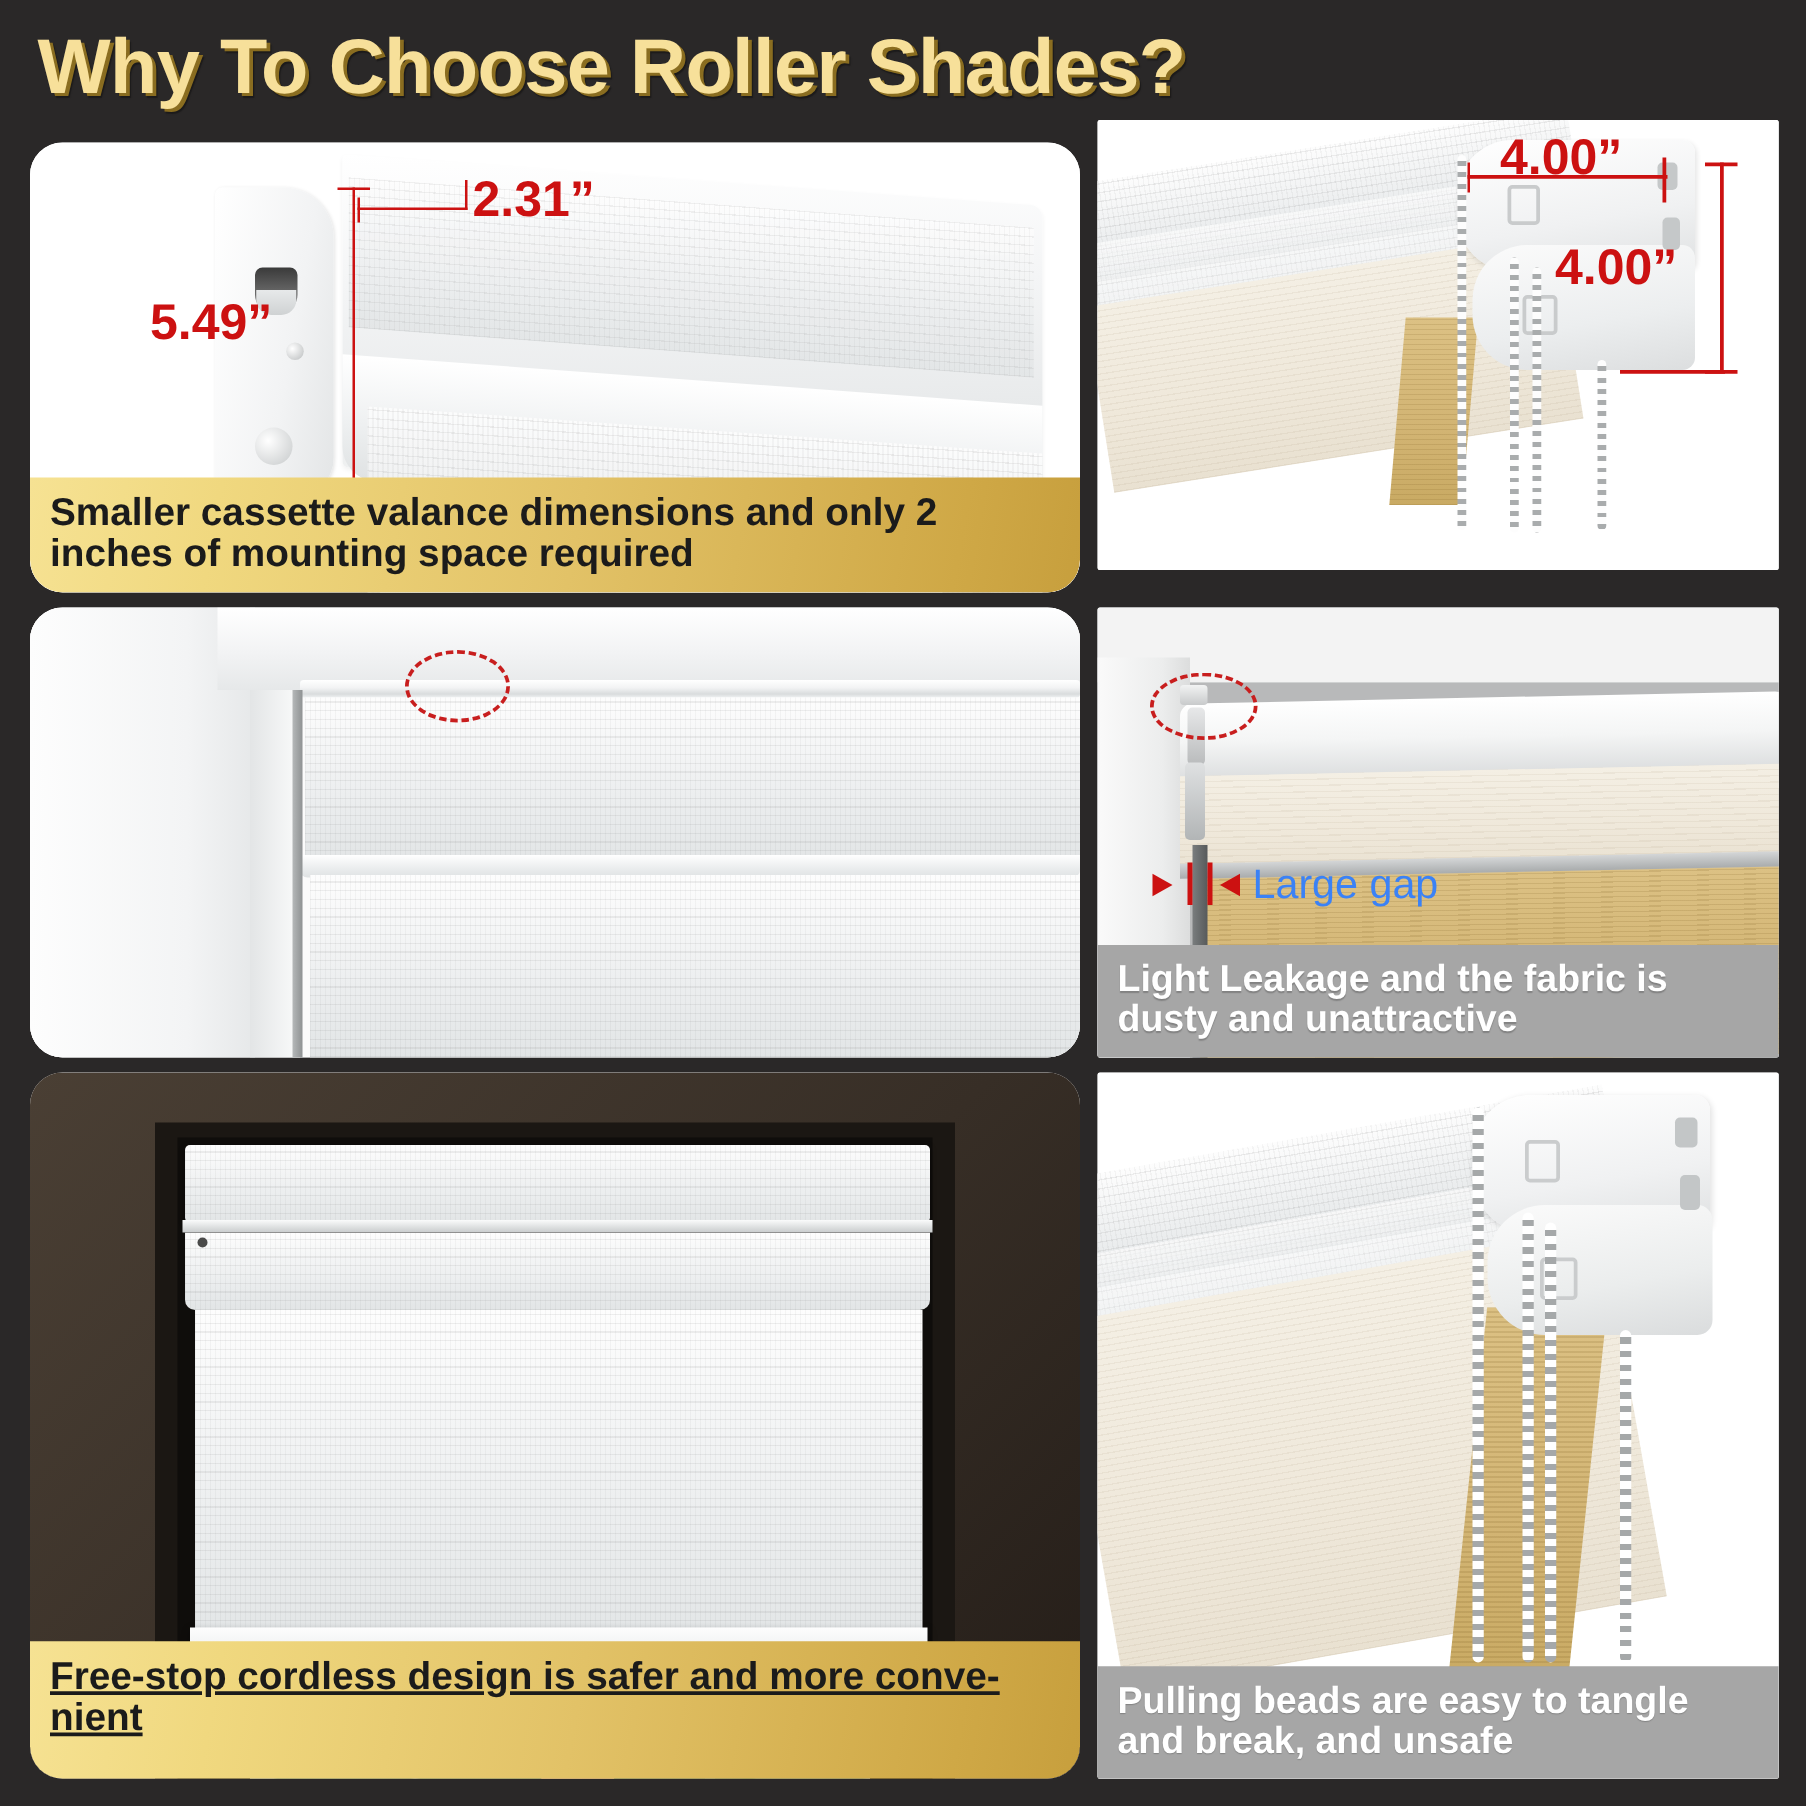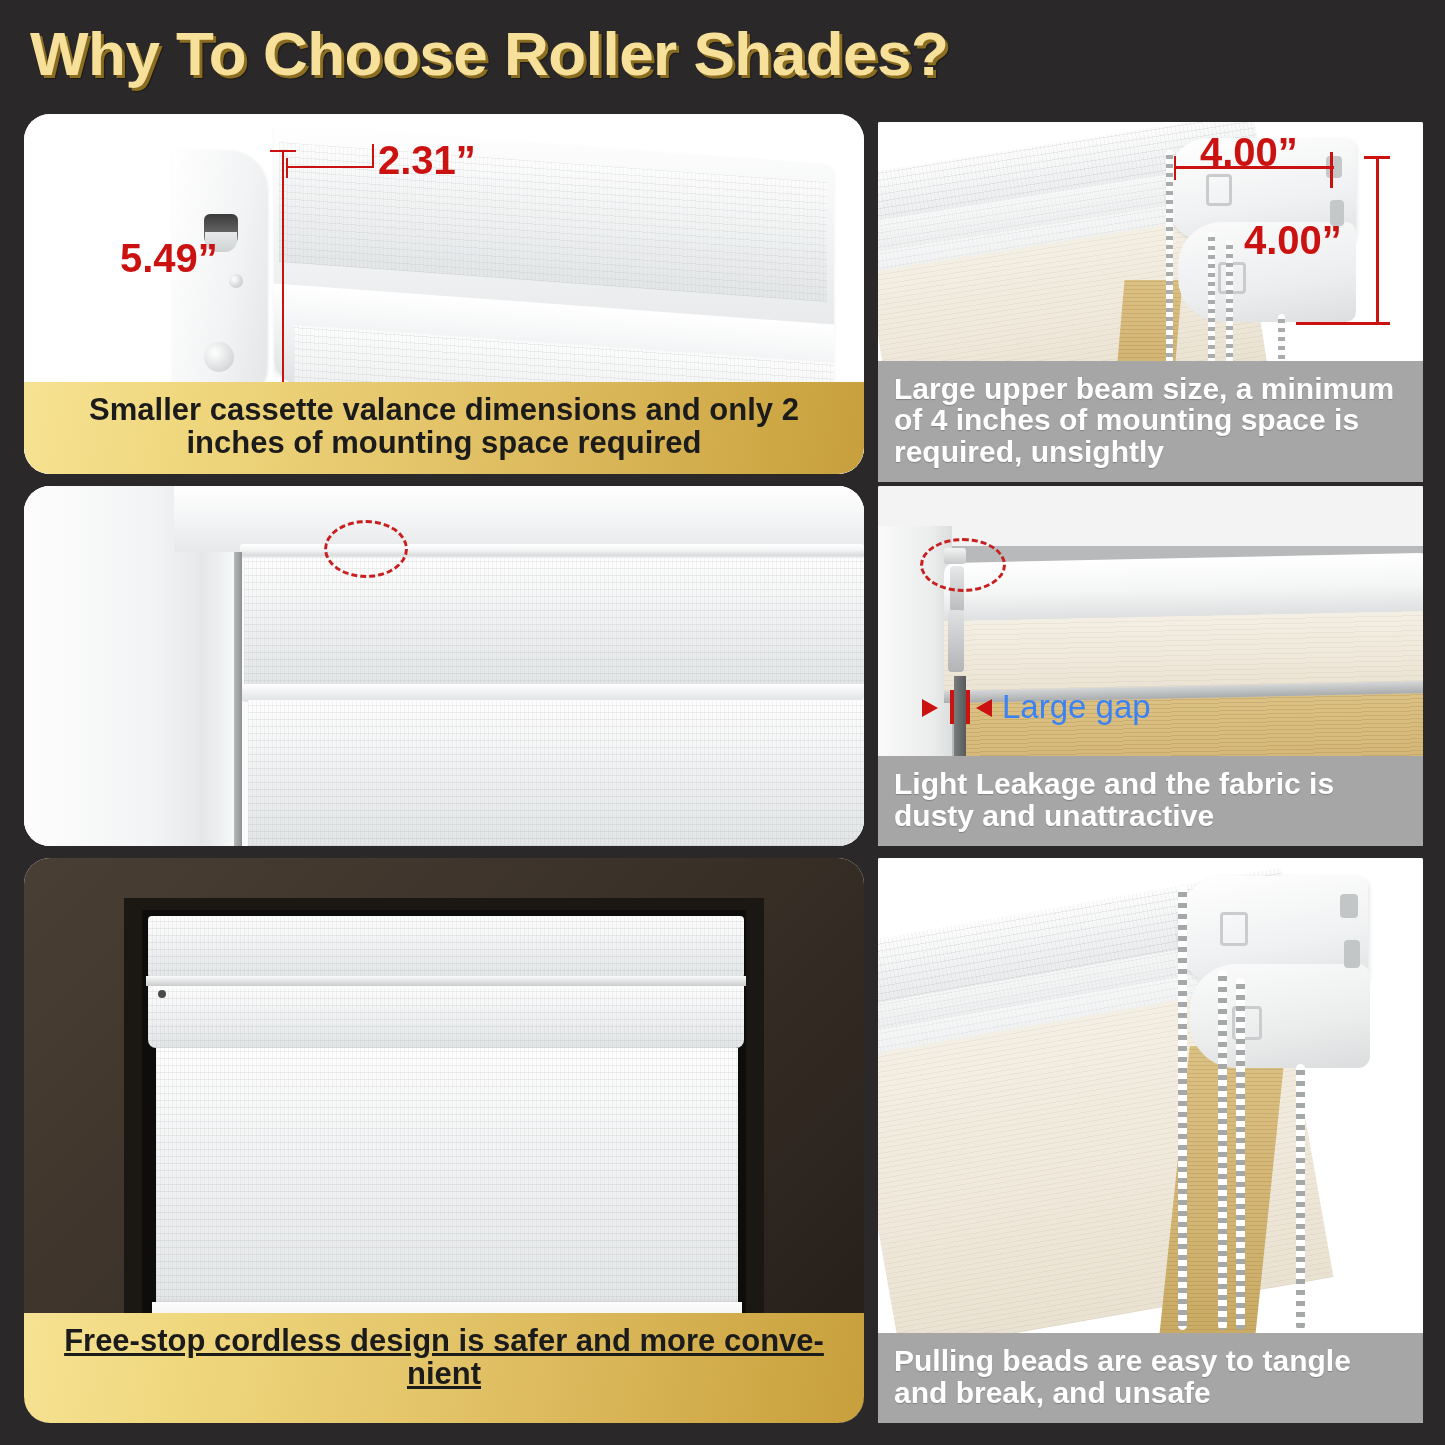--- a/index.html
+++ b/index.html
@@ -24,21 +24,21 @@
     white-space:nowrap;
   }
 
   
   .panel{position:absolute;overflow:hidden;background:#fff;}
   .panel.left{border-radius:26px;}
   .panel.right{border-radius:2px;}
 
   
   #p1{left:24px;  top:114px;  width:840px; height:360px;}
-  #p2{left:878px; top:122px;  width:545px; height:360px;}
+  #p2{left:878px; top:96px;  width:545px; height:360px;}
   #p3{left:24px;  top:486px;  width:840px; height:360px;}
   #p4{left:878px; top:486px;  width:545px; height:360px;}
   #p5{left:24px;  top:858px;  width:840px; height:565px;}
   #p6{left:878px; top:858px;  width:545px; height:565px;}
 
   .art{position:absolute;left:0;top:0;width:100%;height:100%;}
 
   
   .caption{
     position:absolute;left:0;bottom:0;width:100%;
@@ -46,21 +46,20 @@
     padding:12px 16px 14px 16px;
     font-weight:bold;
     line-height:1.06;
     z-index:9;
   }
   .caption.gold{
     background:linear-gradient(100deg,#f6e293 0%,#f0d87f 18%,#e2c267 52%,#cfa846 88%,#c79f3d 100%);
     color:#1b1b1b;
     font-size:31px;
     border-radius:0 0 26px 26px;
-    text-align:center;
   }
   .caption.gold.tall{height:110px;text-decoration:underline;}
   .caption.gray{
     background:#a6a6a6;
     color:#ffffff;
     font-size:30px;
     text-shadow:0 1px 1px rgba(0,0,0,.22);
   }
   .slatfab{
     background:
@@ -211,21 +210,20 @@
     <div class="dimline" style="left:296px;top:44px;width:160px;height:3px;"></div>
     <div class="dimline" style="left:452px;top:30px;width:3px;height:36px;"></div>
     <div class="dim" style="left:322px;top:8px;font-size:40px;">4.00”</div>
 
     <div class="dimline" style="left:498px;top:34px;width:3px;height:168px;"></div>
     <div class="dimline" style="left:486px;top:34px;width:26px;height:3px;"></div>
     <div class="dimline" style="left:486px;top:200px;width:26px;height:3px;"></div>
     <div class="dim" style="left:366px;top:96px;font-size:40px;">4.00”</div>
     <div class="dimline" style="left:418px;top:200px;width:84px;height:3px;"></div>
   </div>
-  <div class="caption gray">Large upper beam size, a minimum of 4 inches of mounting space is required, unsightly</div>
 </div>
 
 <div class="panel left" id="p3">
   <div class="art">
     <div style="position:absolute;inset:0;background:#fbfbfb;"></div>
 
     <div style="position:absolute;left:0;top:0;width:180px;height:100%;
                 background:linear-gradient(90deg,#fdfdfd,#f3f4f5 70%,#e6e8e9);"></div>
     <div style="position:absolute;left:176px;top:0;width:40px;height:100%;
                 background:linear-gradient(90deg,#e3e5e6,#fafbfb);"></div>

